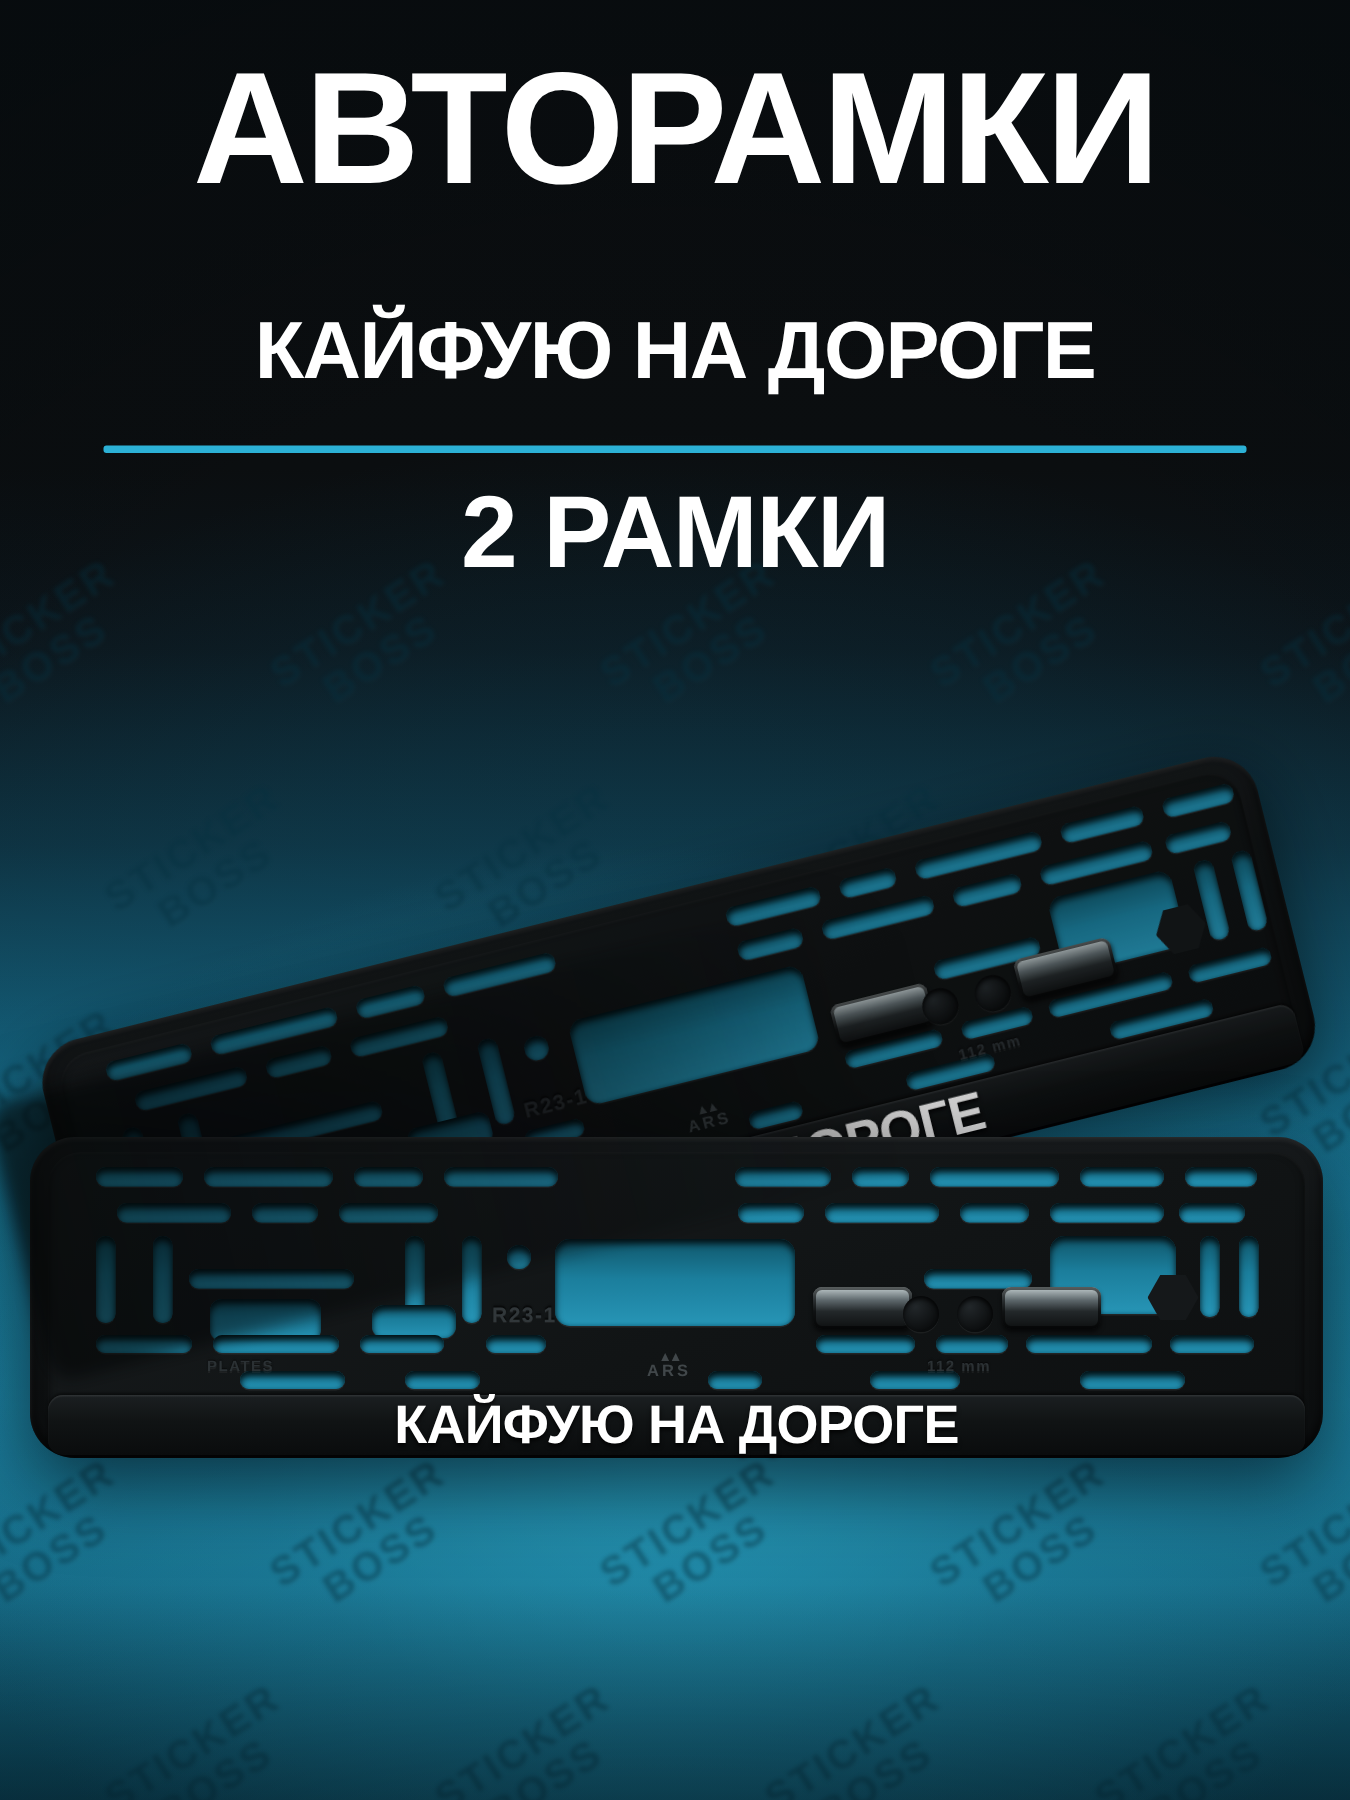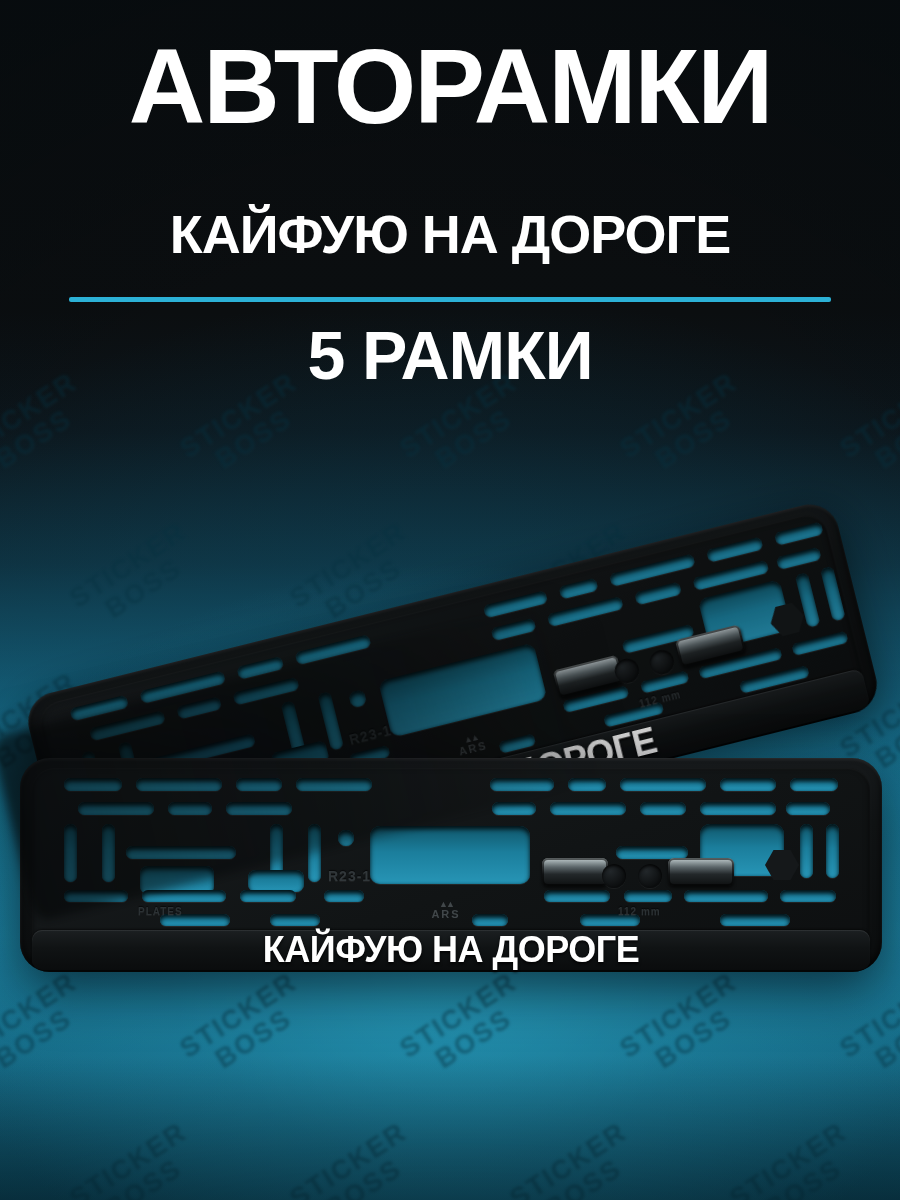--- a/index.html
+++ b/index.html
@@ -186,21 +186,21 @@
         <div>STICKER</div>
         <div>BOSS</div>
       </div>
     </div>
   <div class="vignette"></div>
 
   <div class="header">
     <div class="title">АВТОРАМКИ</div>
     <div class="subtitle">КАЙФУЮ НА ДОРОГЕ</div>
     <div class="divider"></div>
-    <div class="count">5 РАМКИ</div>
+    <div class="count">2 РАМКИ</div>
   </div>
 
   <div class="frame back">
     <div class="panel"></div>
     <div class="slots">
         <div class="slot" style="left: 44px; top: 20px; width: 58px; height: 13px; border-radius: 6.5px;"></div>
         <div class="slot" style="left: 116px; top: 20px; width: 86px; height: 13px; border-radius: 6.5px;"></div>
         <div class="slot" style="left: 216px; top: 20px; width: 46px; height: 13px; border-radius: 6.5px;"></div>
         <div class="slot" style="left: 276px; top: 20px; width: 76px; height: 13px; border-radius: 6.5px;"></div>
         <div class="slot" style="left: 470px; top: 20px; width: 64px; height: 13px; border-radius: 6.5px;"></div>

